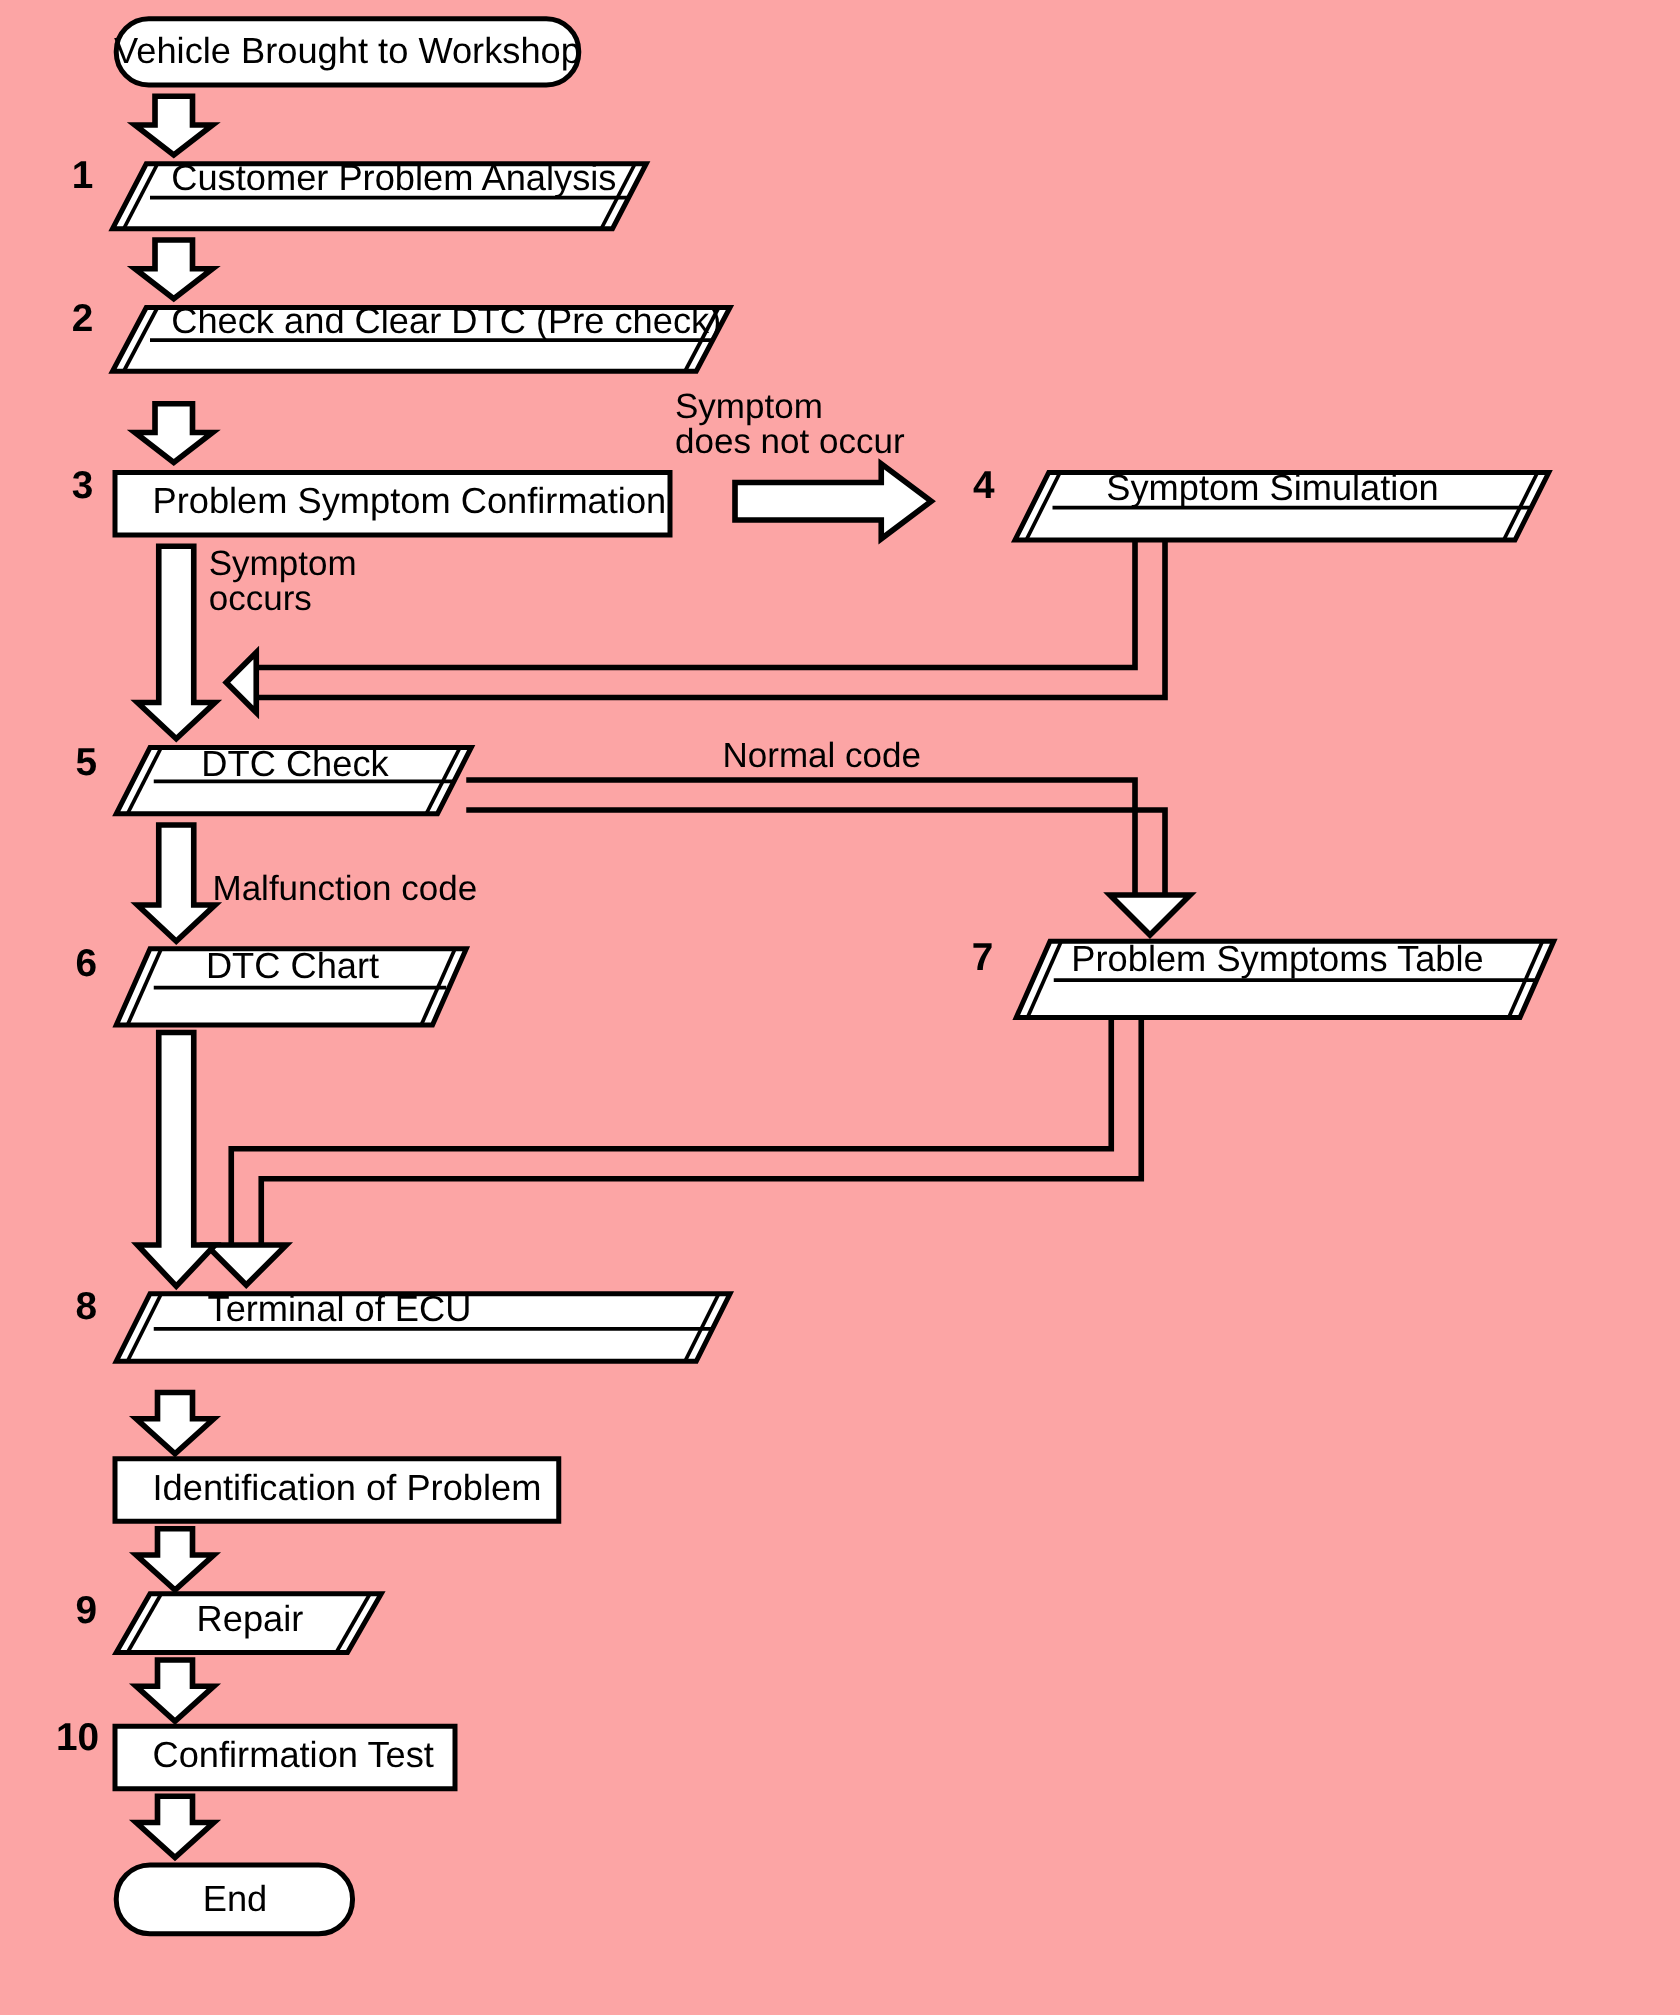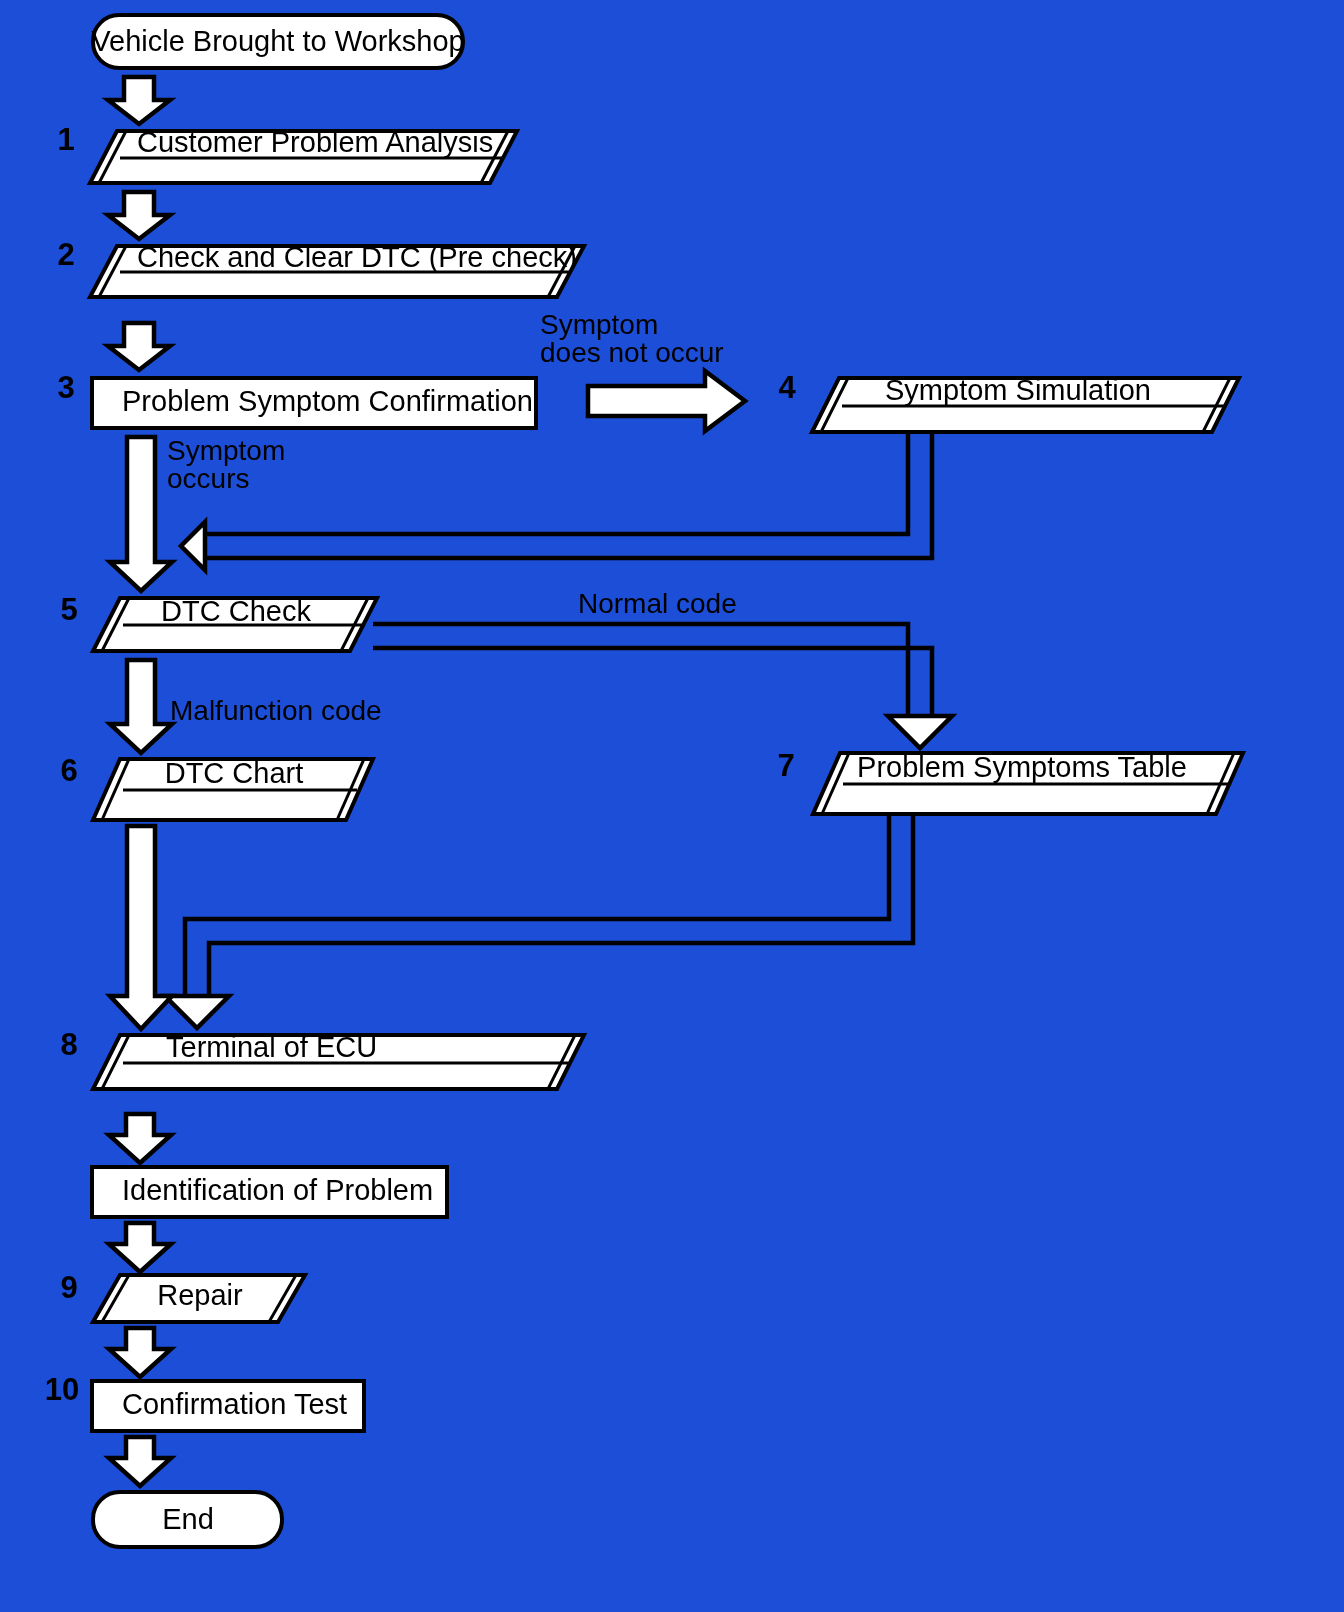--- a/index.html
+++ b/index.html
@@ -4,21 +4,21 @@
 <style>
   html, body {
     margin: 0;
     padding: 0;
     background: #ffffff;
   }
   #stage {
     position: relative;
     width: 1344px;
     height: 1612px;
-    background: #1d4ed8;
+    background: #fca5a5;
     font-family: "Liberation Sans", sans-serif;
     overflow: hidden;
     text-decoration: underline;
   }
   #flow-svg {
     position: absolute;
     left: 0;
     top: 0;
     width: 1344px;
     height: 1612px;

